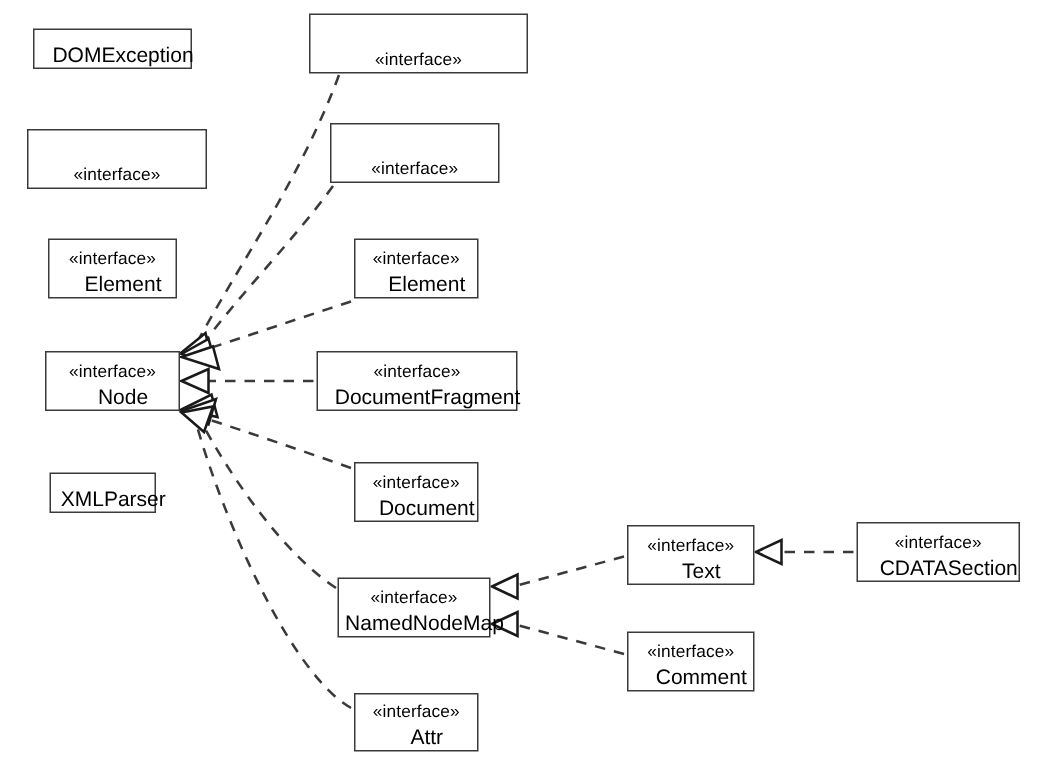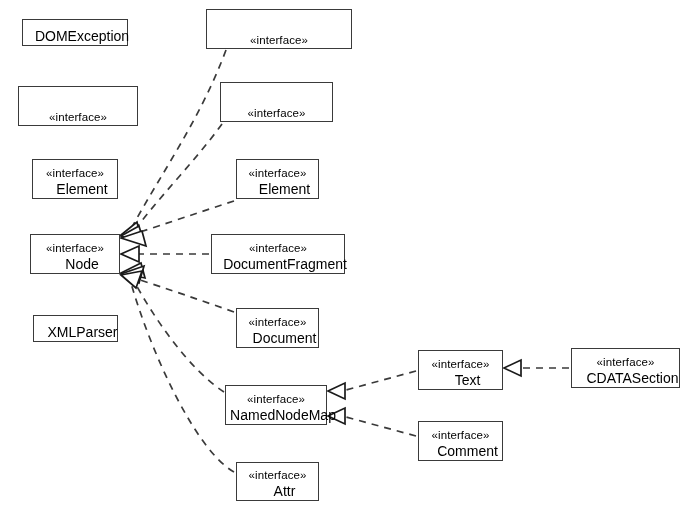--- a/index.html
+++ b/index.html
@@ -112,21 +112,21 @@
   <div class="uml-box" style="left:32px; top:159px; width:86px; height:40px;">
     <div class="stereotype">«interface»</div>
     <div class="cls-name">Element</div>
   </div>
 
   <div class="uml-box" style="left:30px; top:234px; width:90px; height:40px;">
     <div class="stereotype">«interface»</div>
     <div class="cls-name">Node</div>
   </div>
 
-  <div class="uml-box plain" style="left:33px; top:315px; width:85px; height:27px;">
+  <div class="uml-box plain" style="left:33px; top:315px; width:71px; height:27px;">
     <div class="cls-name">XMLParser</div>
   </div>
 
   <div class="uml-box" style="left:206px; top:9px; width:146px; height:40px;">
     <div class="stereotype">«interface»</div>
   </div>
 
   <div class="uml-box" style="left:220px; top:82px; width:113px; height:40px;">
     <div class="stereotype">«interface»</div>
   </div>

